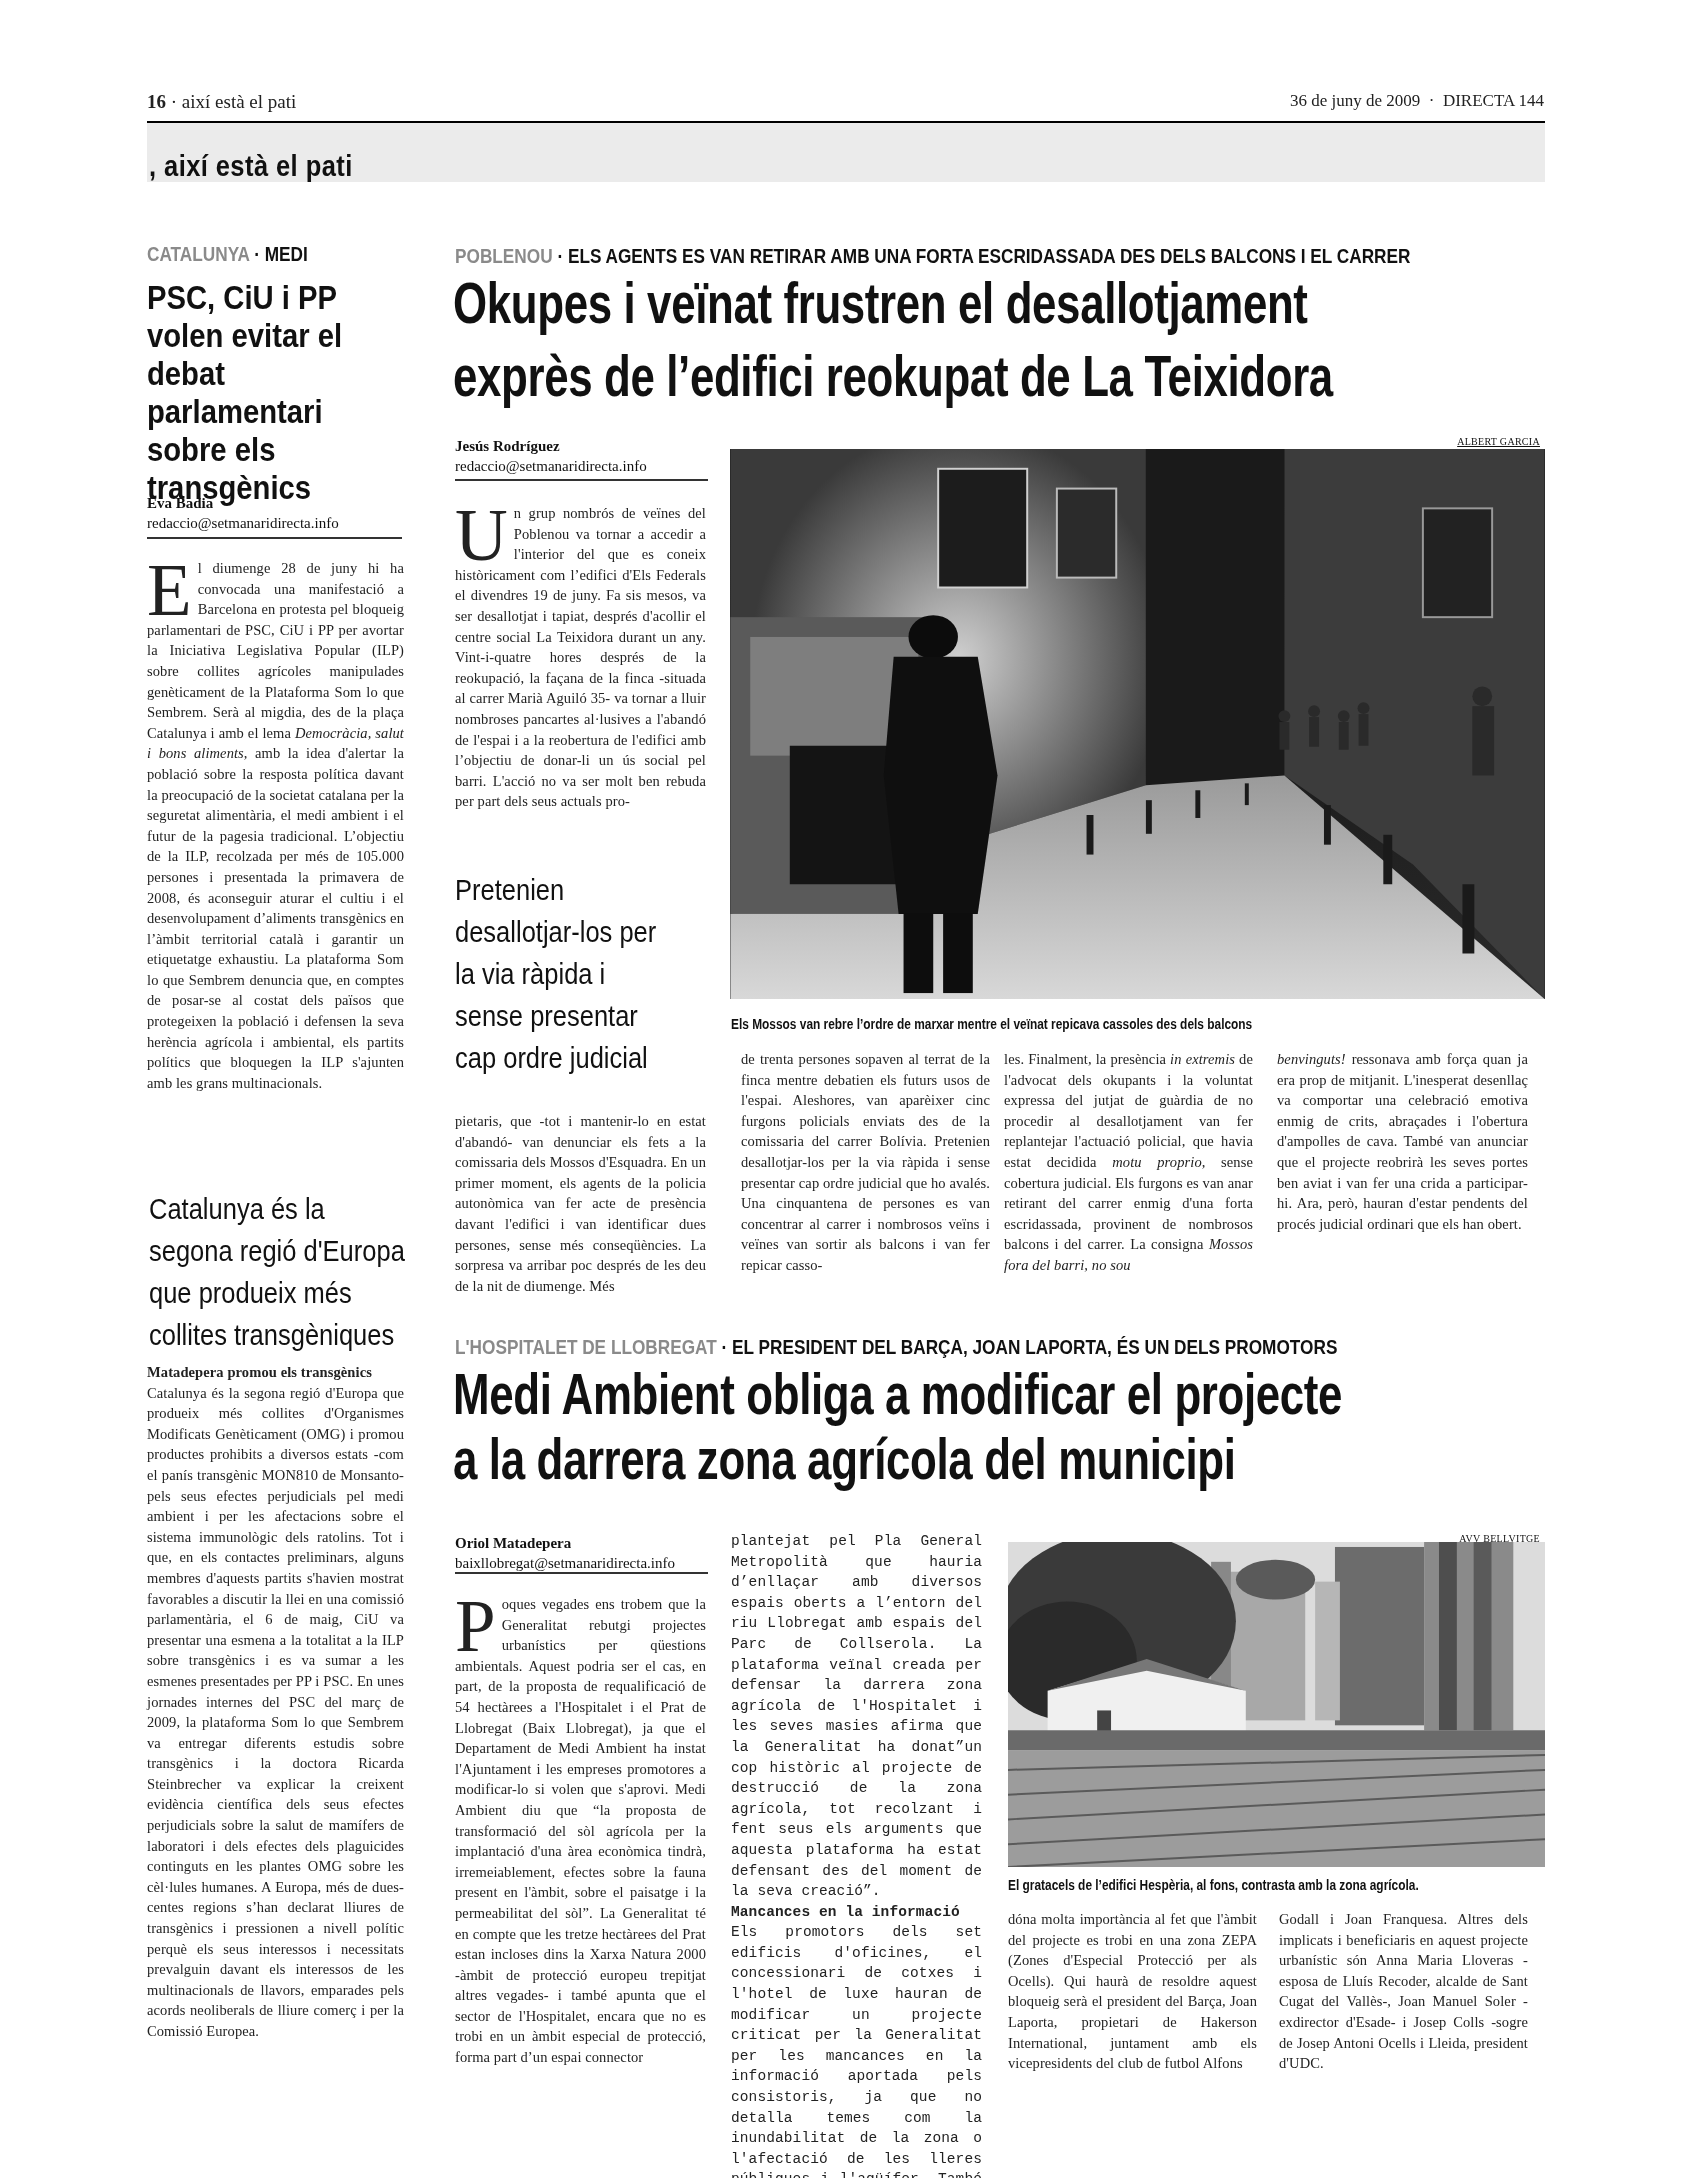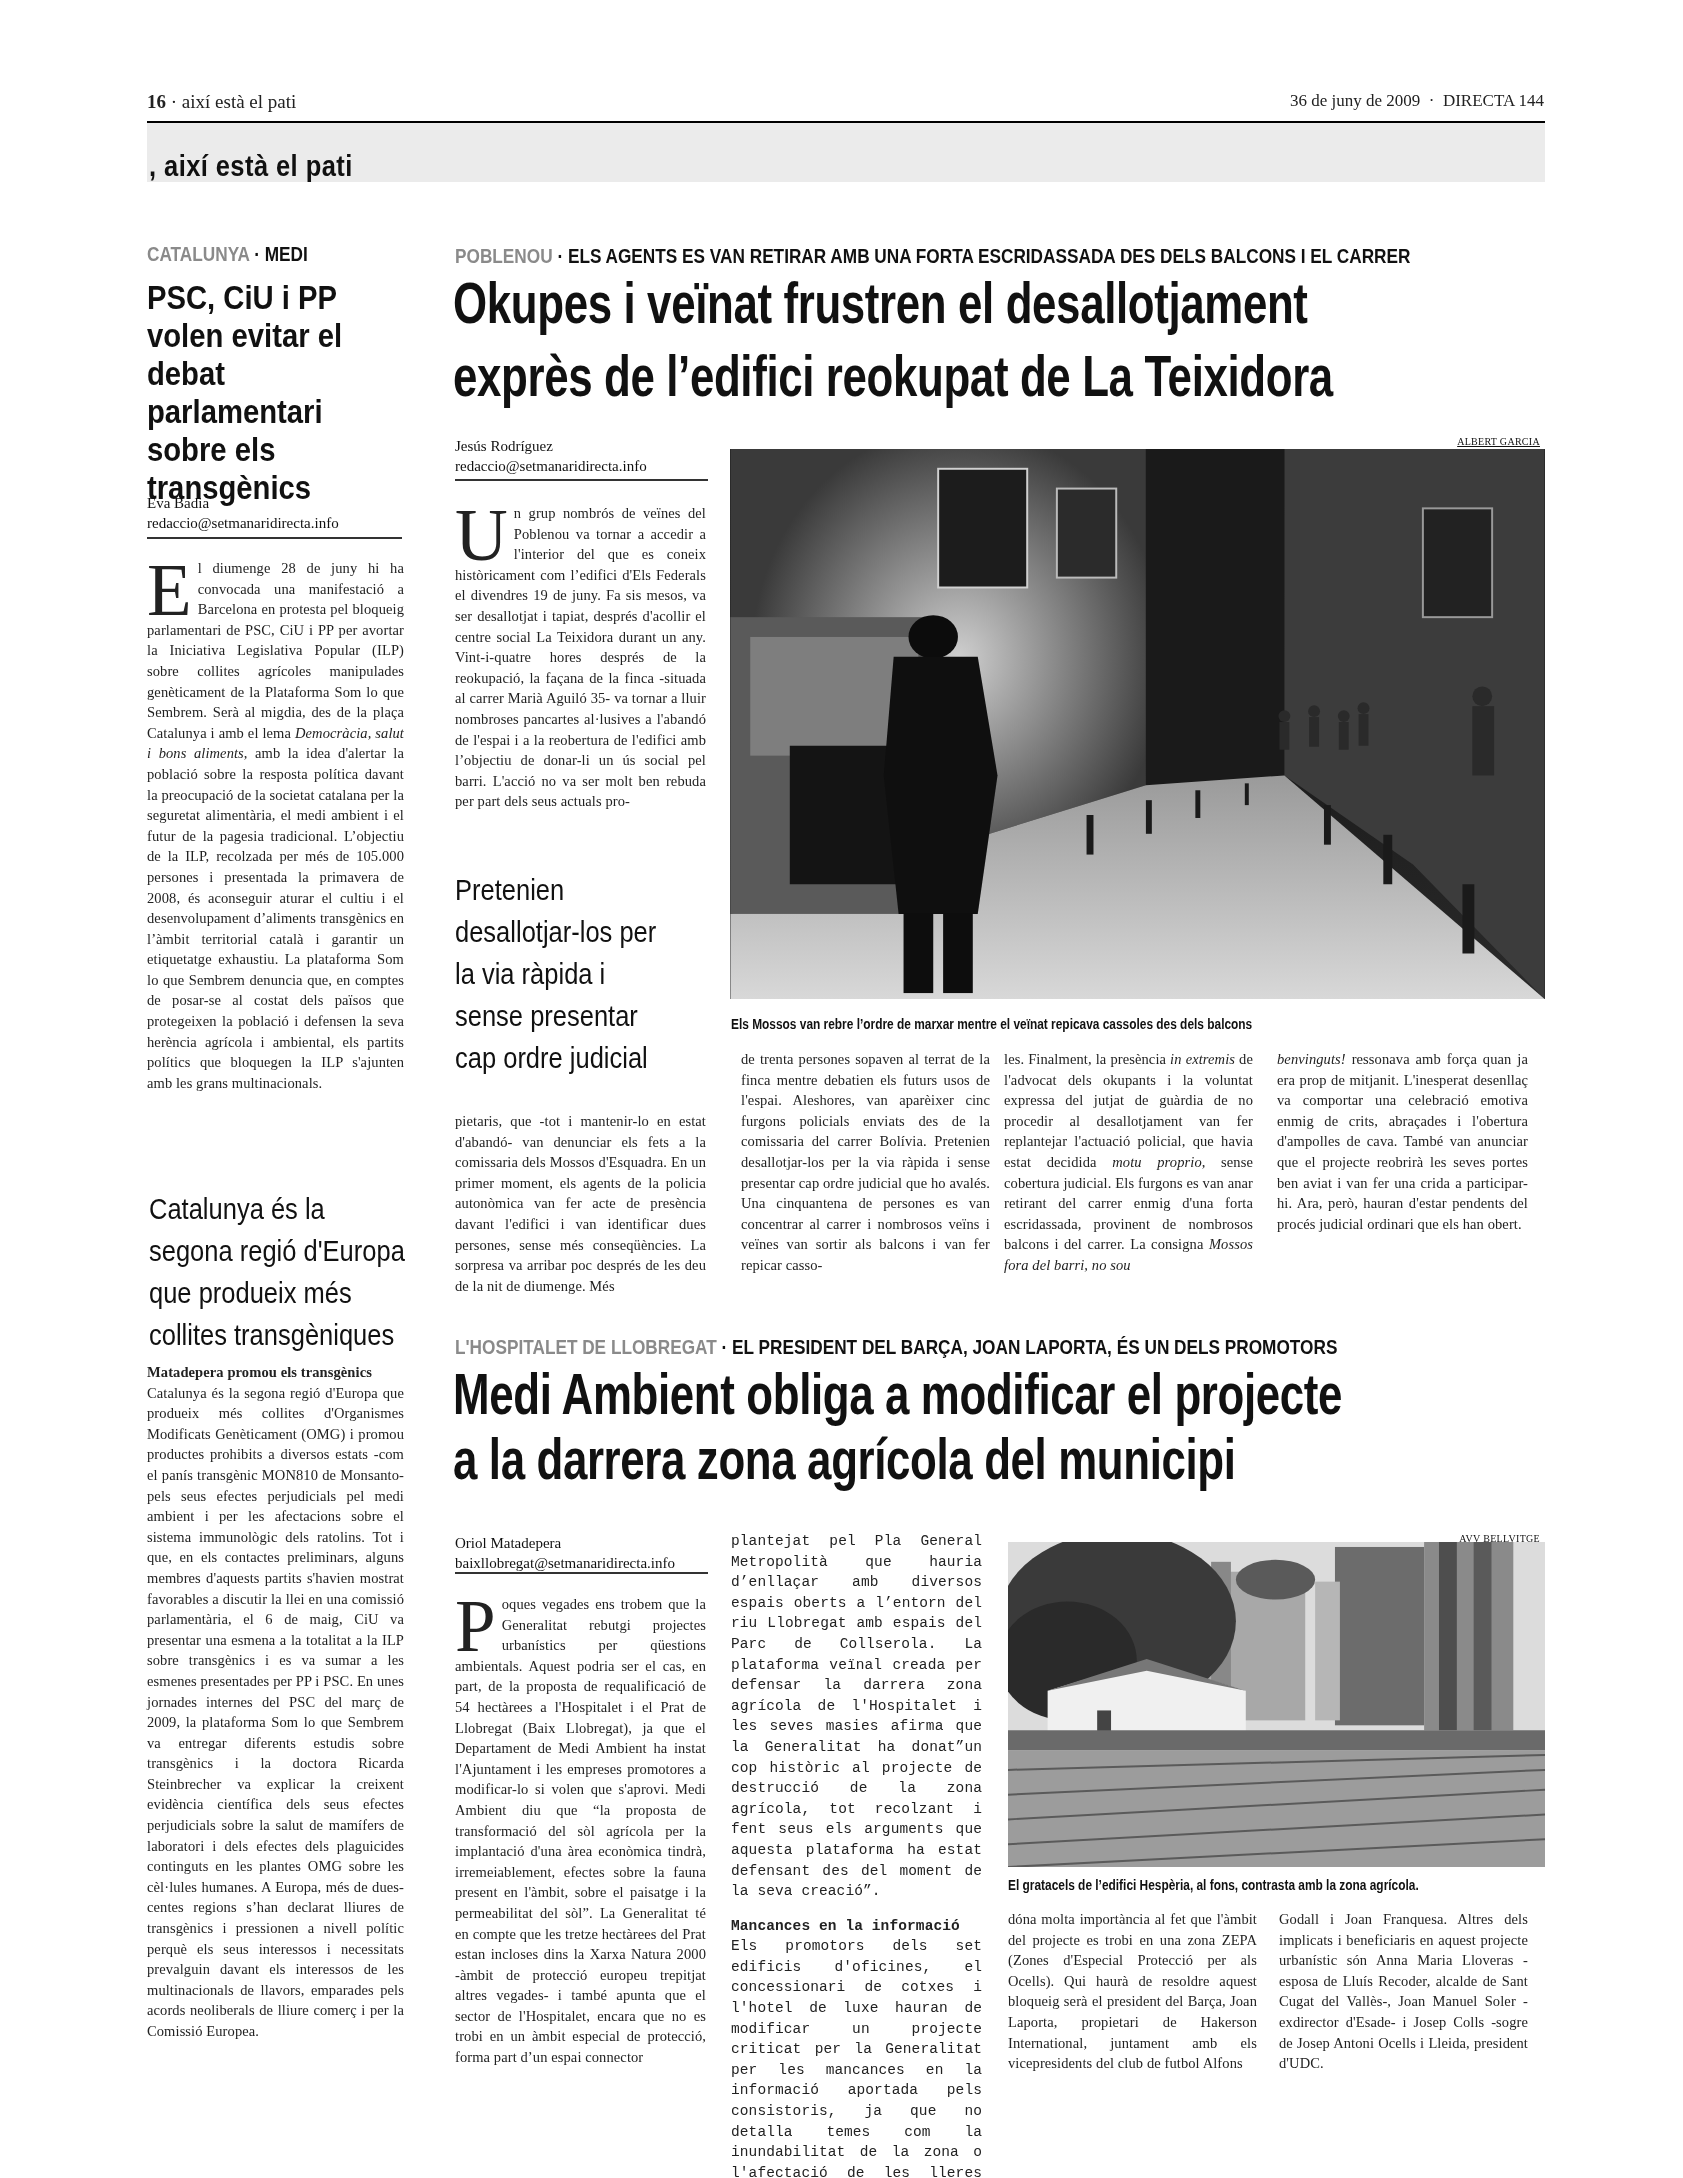--- a/index.html
+++ b/index.html
@@ -10,21 +10,21 @@
   .folio-right { right: 139px; top: 91px; font-family: "Liberation Serif", serif; font-size: 17px; color: #222; }
   .rule-top { left: 147px; top: 121px; width: 1398px; height: 2px; background: #000; }
   .section-band { left: 147px; top: 123px; width: 1398px; height: 59px; background: #ebebeb; }
   .section-title { left: 149px; top: 149px; font-family: "Liberation Sans", sans-serif; font-weight: bold; font-size: 30px; transform: scaleX(0.85); transform-origin: left; letter-spacing: 0.5px; }
 
   .kicker { font-family: "Liberation Sans", sans-serif; font-weight: bold; font-size: 21px; transform: scaleX(0.82); transform-origin: left; white-space: nowrap; }
   .kicker .grey { color: #8a8a8a; }
   .headline-side { font-family: "Liberation Sans", sans-serif; font-weight: bold; font-size: 34px; line-height: 38px; transform: scaleX(0.86); transform-origin: left; }
   .headline-main { font-family: "Liberation Sans", sans-serif; font-weight: bold; font-size: 57px; line-height: 73px; transform: scaleX(0.77); transform-origin: left; white-space: nowrap; letter-spacing: -0.5px; }
   .byline { font-family: "Liberation Serif", serif; font-size: 15px; line-height: 20px; }
-  .byline .name { font-weight: normal; }
+  .byline .name { font-weight: bold; }
   .byline-rule { height: 2px; background: #333; }
   .body { font-family: "Liberation Serif", serif; font-size: 14.5px; line-height: 20.6px; text-align: justify; hyphens: manual; letter-spacing: 0.1px; color: #222; }
   .body p { margin: 0; }
   .drop { float: left; font-family: "Liberation Serif", serif; font-size: 73px; line-height: 57px; margin: 4px 6px 0 0; }
   .subhead { font-weight: bold; }
   .pull { font-family: "Liberation Sans", sans-serif; font-size: 30px; line-height: 42px; transform: scaleX(0.85); transform-origin: left; white-space: nowrap; color: #111; }
   .caption { font-family: "Liberation Sans", sans-serif; font-weight: bold; font-size: 14px; transform: scaleX(0.85); transform-origin: left; white-space: nowrap; }
   .credit { font-family: "Liberation Serif", serif; font-size: 10px; letter-spacing: 0.3px; text-decoration: underline; }
   .photo { overflow: hidden; }
 </style>
@@ -193,21 +193,21 @@
   </svg>
 </div>
 <div class="abs caption" style="left:1008px; top:1877px;">El gratacels de l’edifici Hespèria, al fons, contrasta amb la zona agrícola.</div>
 
 <div class="abs body" style="left:455px; top:1594px; width:251px;">
   <span class="drop">P</span>
   <p id="second-col1">oques vegades ens trobem que la Generalitat rebutgi projectes urbanístics per qüestions ambientals. Aquest podria ser el cas, en part, de la proposta de requalificació de 54 hectàrees a l'Hospitalet i el Prat de Llobregat (Baix Llobregat), ja que el Departament de Medi Ambient ha instat l'Ajuntament i les empreses promotores a modificar-lo si volen que s'aprovi. Medi Ambient diu que “la proposta de transformació del sòl agrícola per la implantació d'una àrea econòmica tindrà, irremeiablement, efectes sobre la fauna present en l'àmbit, sobre el paisatge i la permeabilitat del sòl”. La Generalitat té en compte que les tretze hectàrees del Prat estan incloses dins la Xarxa Natura 2000 -àmbit de protecció europeu trepitjat altres vegades- i també apunta que el sector de l'Hospitalet, encara que no es trobi en un àmbit especial de protecció, forma part d’un espai connector</p>
 </div>
 <div class="abs body" style="left:731px; top:1531px; width:251px;font-family:Liberation Mono, monospace;">
   <p id="second-col2a">plantejat pel Pla General Metropolità que hauria d’enllaçar amb diversos espais oberts a l’entorn del riu Llobregat amb espais del Parc de Collserola. La plataforma veïnal creada per defensar la darrera zona agrícola de l'Hospitalet i les seves masies afirma que la Generalitat ha donat”un cop històric al projecte de destrucció de la zona agrícola, tot recolzant i fent seus els arguments que aquesta plataforma ha estat defensant des del moment de la seva creació”.</p>
-  <p class="subhead" style="margin-top:14px;">Mancances en la informació</p>
+  <p class="subhead" style="margin-top:0;">Mancances en la informació</p>
   <p id="second-col2b">Els promotors dels set edificis d'oficines, el concessionari de cotxes i l'hotel de luxe hauran de modificar un projecte criticat per la Generalitat per les mancances en la informació aportada pels consistoris, ja que no detalla temes com la inundabilitat de la zona o l'afectació de les lleres públiques i l'aqüífer. També troba a faltar dades sobre el balanç d'emissions d'òxids de nitrogen o de l'avaluació acústica de la proposta. L'informe de Medi Ambient</p>
 </div>
 <div class="abs body" style="left:1008px; top:1909px; width:249px;">
     <p id="second-col3">dóna molta importància al fet que l'àmbit del projecte es trobi en una zona ZEPA (Zones d'Especial Protecció per als Ocells). Qui haurà de resoldre aquest bloqueig serà el president del Barça, Joan Laporta, propietari de Hakerson International, juntament amb els vicepresidents del club de futbol Alfons</p>
   </div>
 <div class="abs body" style="left:1279px; top:1909px; width:249px;">
     <p id="second-col4">Godall i Joan Franquesa. Altres dels implicats i beneficiaris en aquest projecte urbanístic són Anna Maria Lloveras -esposa de Lluís Recoder, alcalde de Sant Cugat del Vallès-, Joan Manuel Soler -exdirector d'Esade- i Josep Colls -sogre de Josep Antoni Ocells i Lleida, president d'UDC.</p>
   </div>
 
 

